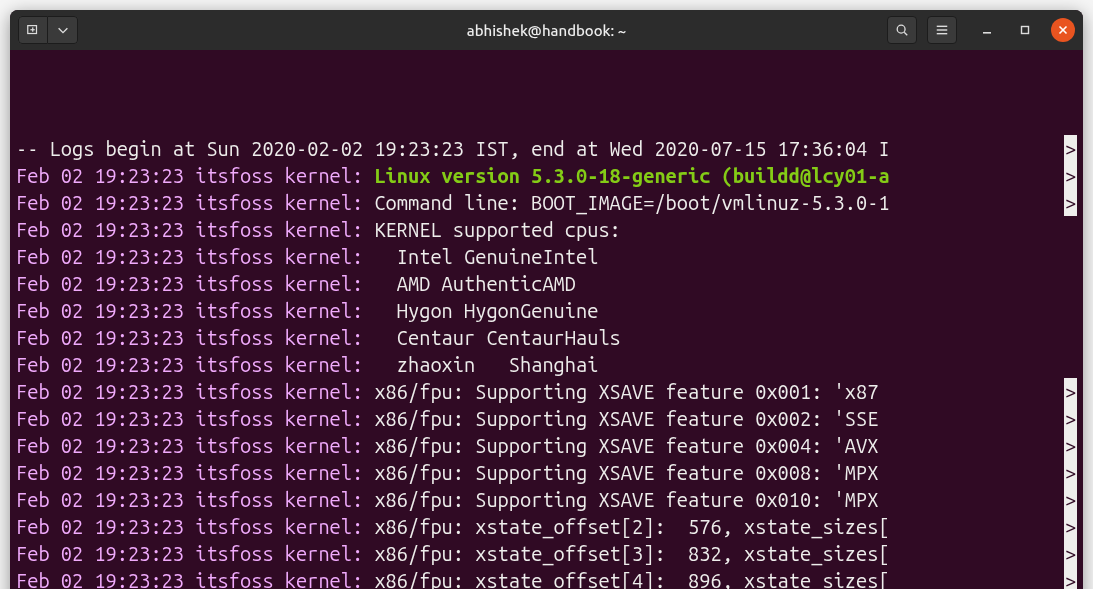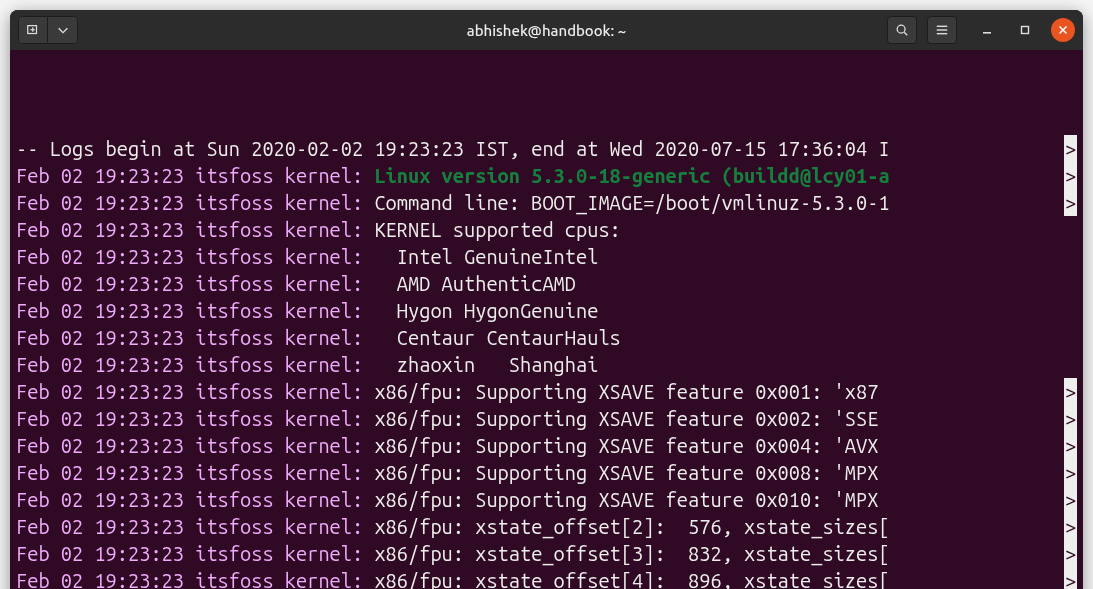--- a/index.html
+++ b/index.html
@@ -112,21 +112,21 @@
   .scroll-line::after {
     content: ">";
     position: absolute;
     right: 0;
     top: 0;
     background: #eeeeec;
     color: #300a24;
     width: 13px;
     text-align: center;
   }
-  .bold { font-weight: bold; color: #15803d; }
+  .bold { font-weight: bold; color: #84cc16; }
   .prefix { color: #f0abfc; }
 </style>
 </head>
 <body>
 
 <div class="window">
 
   <div class="titlebar">
     <div class="tb-left">
       <div class="tb-btn-group">

